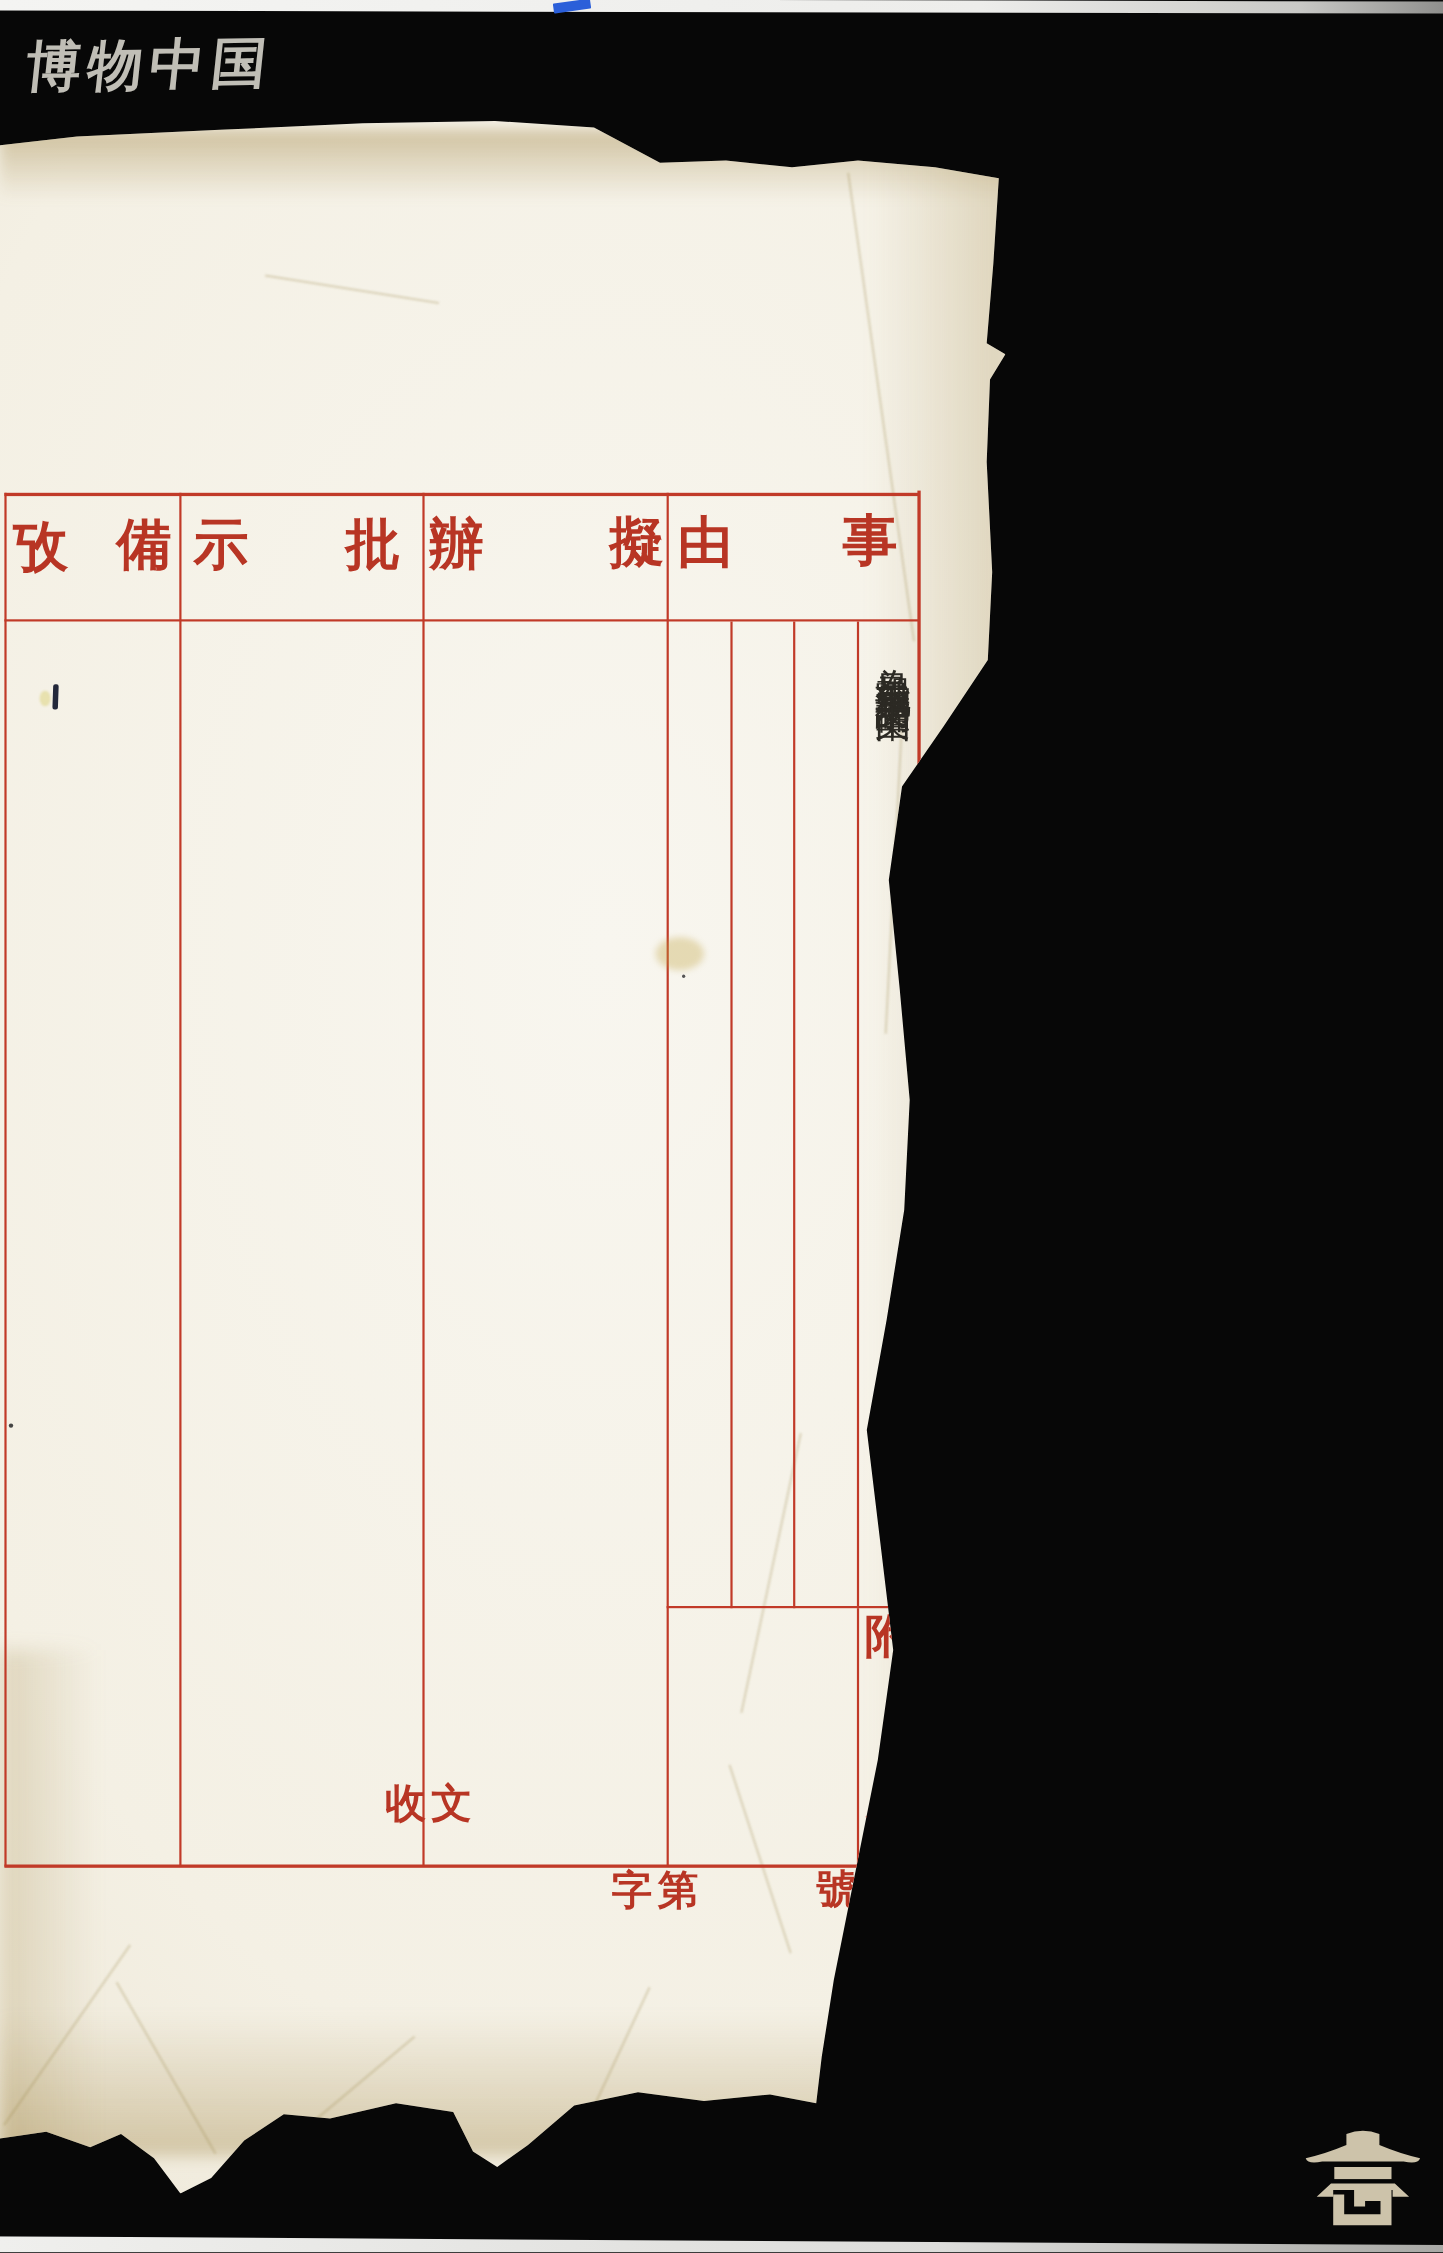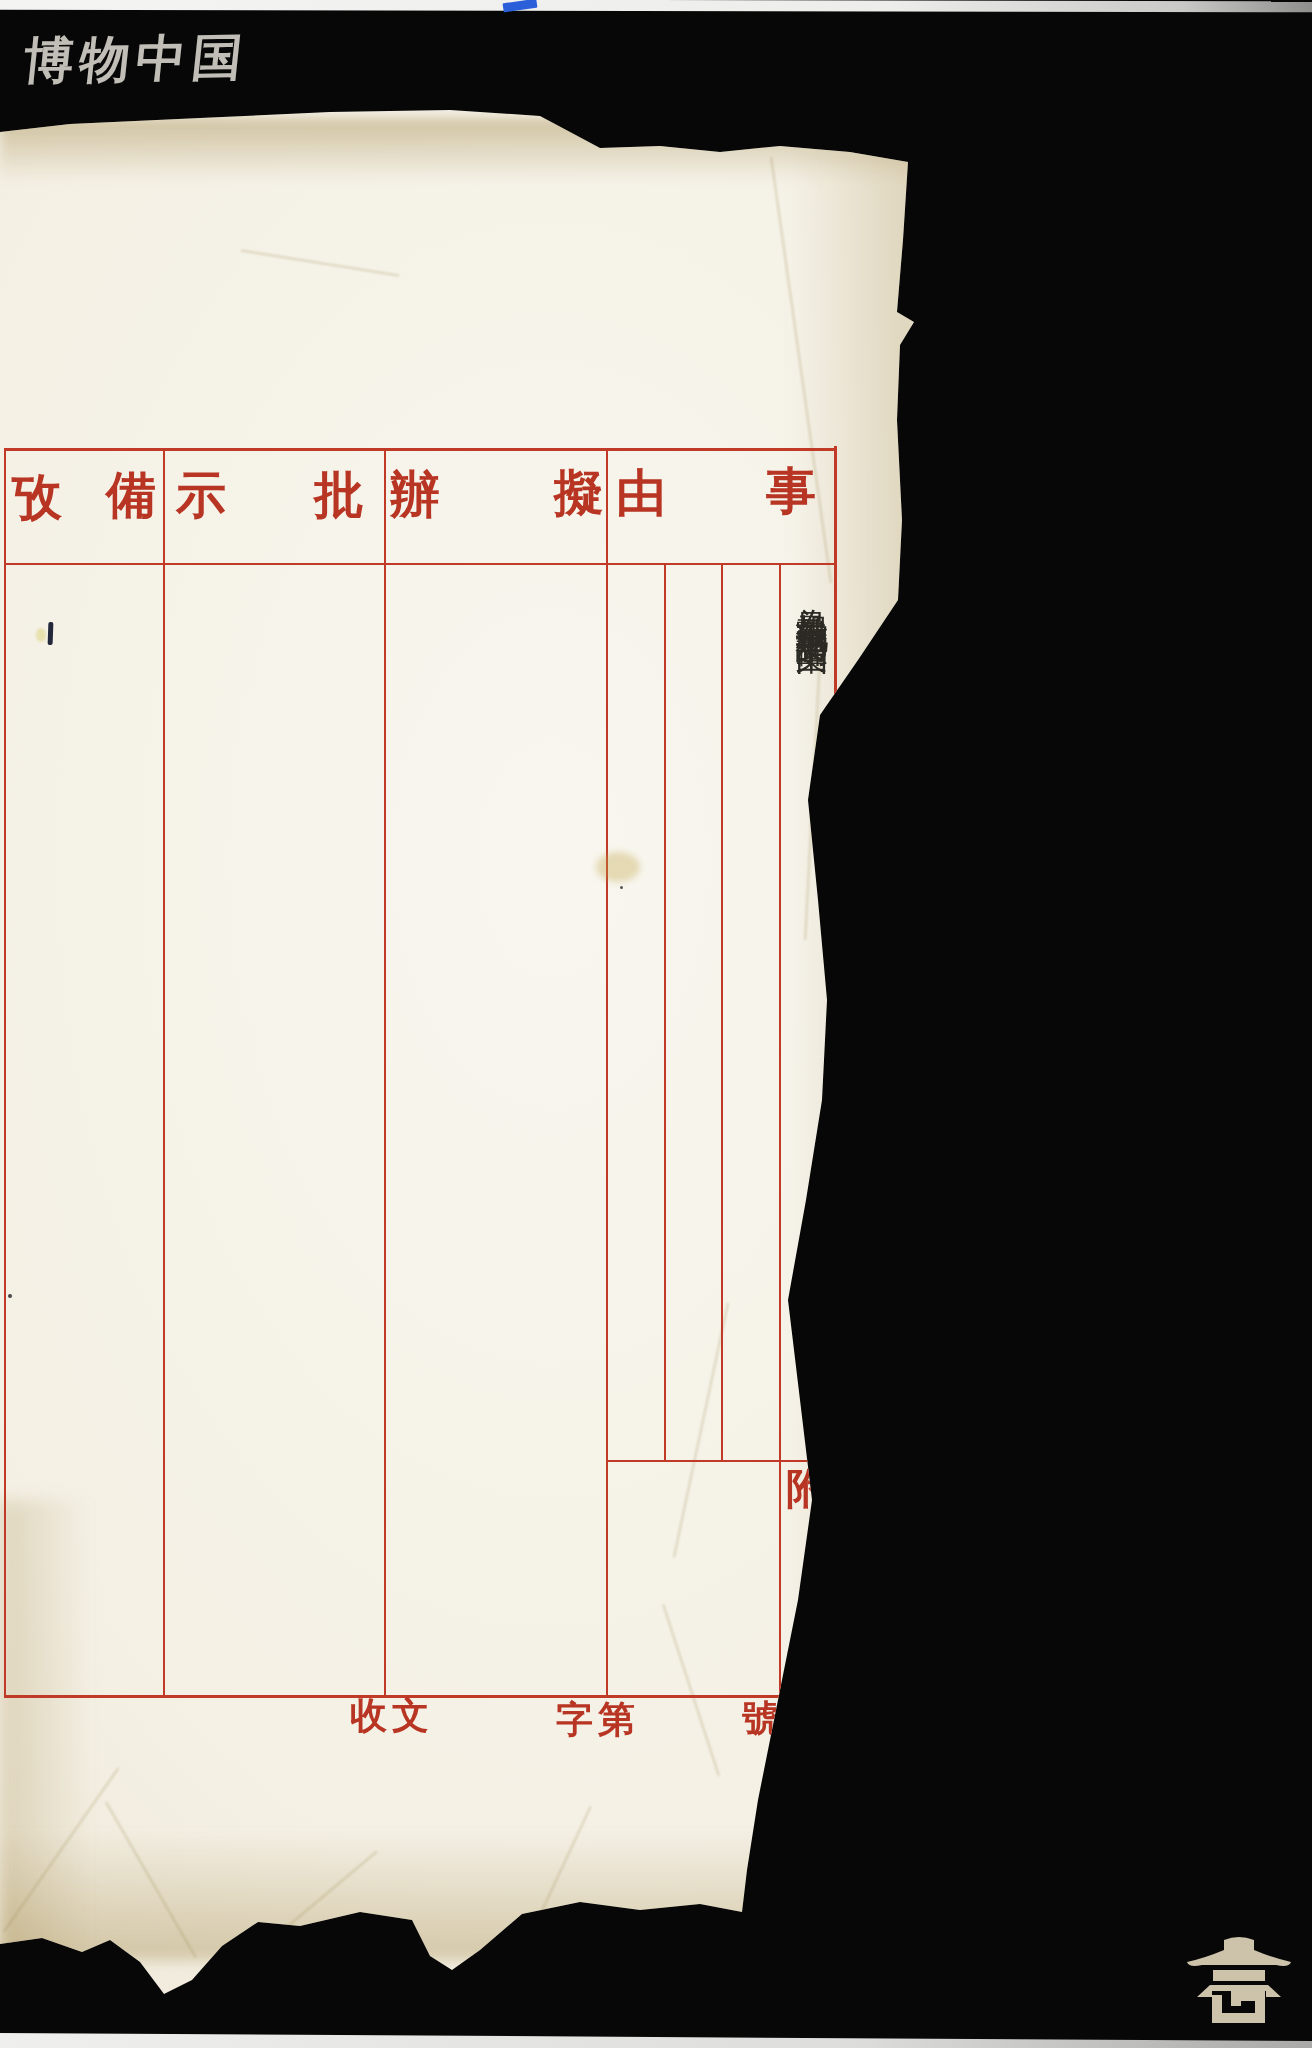--- a/index.html
+++ b/index.html
@@ -116,21 +116,21 @@
     <div class="hdr" style="left:314px;top:470px;">批</div>
     <div class="hdr" style="left:176px;top:470px;">示</div>
     <div class="hdr" style="left:106px;top:470px;">備</div>
     <div class="hdr" style="left:12px;top:472px;">攷</div>
 
     <div class="handwriting">為呈報就戰日期請予備案由</div>
 
     <div class="redsm" style="left:786px;top:1468px;">附</div>
     <div class="redsm" style="left:788px;top:1632px;">件</div>
 
-    <div class="footer-label" style="left:350px;top:1697px;">收文</div>
+    <div class="footer-label" style="left:350px;top:1622px;">收文</div>
     <div class="footer-label" style="left:556px;top:1701px;">字第</div>
     <div class="footer-label" style="left:742px;top:1700px;">號</div>
 
     <div class="pen-mark"></div>
     <div class="mark" style="left:36px;top:628px;width:10px;height:14px;background:rgba(220,210,120,.5);filter:blur(1px);"></div>
     <div class="mark" style="left:596px;top:852px;width:44px;height:30px;background:rgba(190,160,60,.33);filter:blur(3px);"></div>
     <div class="mark" style="left:620px;top:886px;width:3px;height:3px;background:#555;"></div>
     <div class="mark" style="left:8px;top:1294px;width:4px;height:4px;background:#444;"></div>
     <div class="mark" style="left:810px;top:1388px;width:8px;height:8px;background:rgba(225,215,110,.5);"></div>
   </div>

